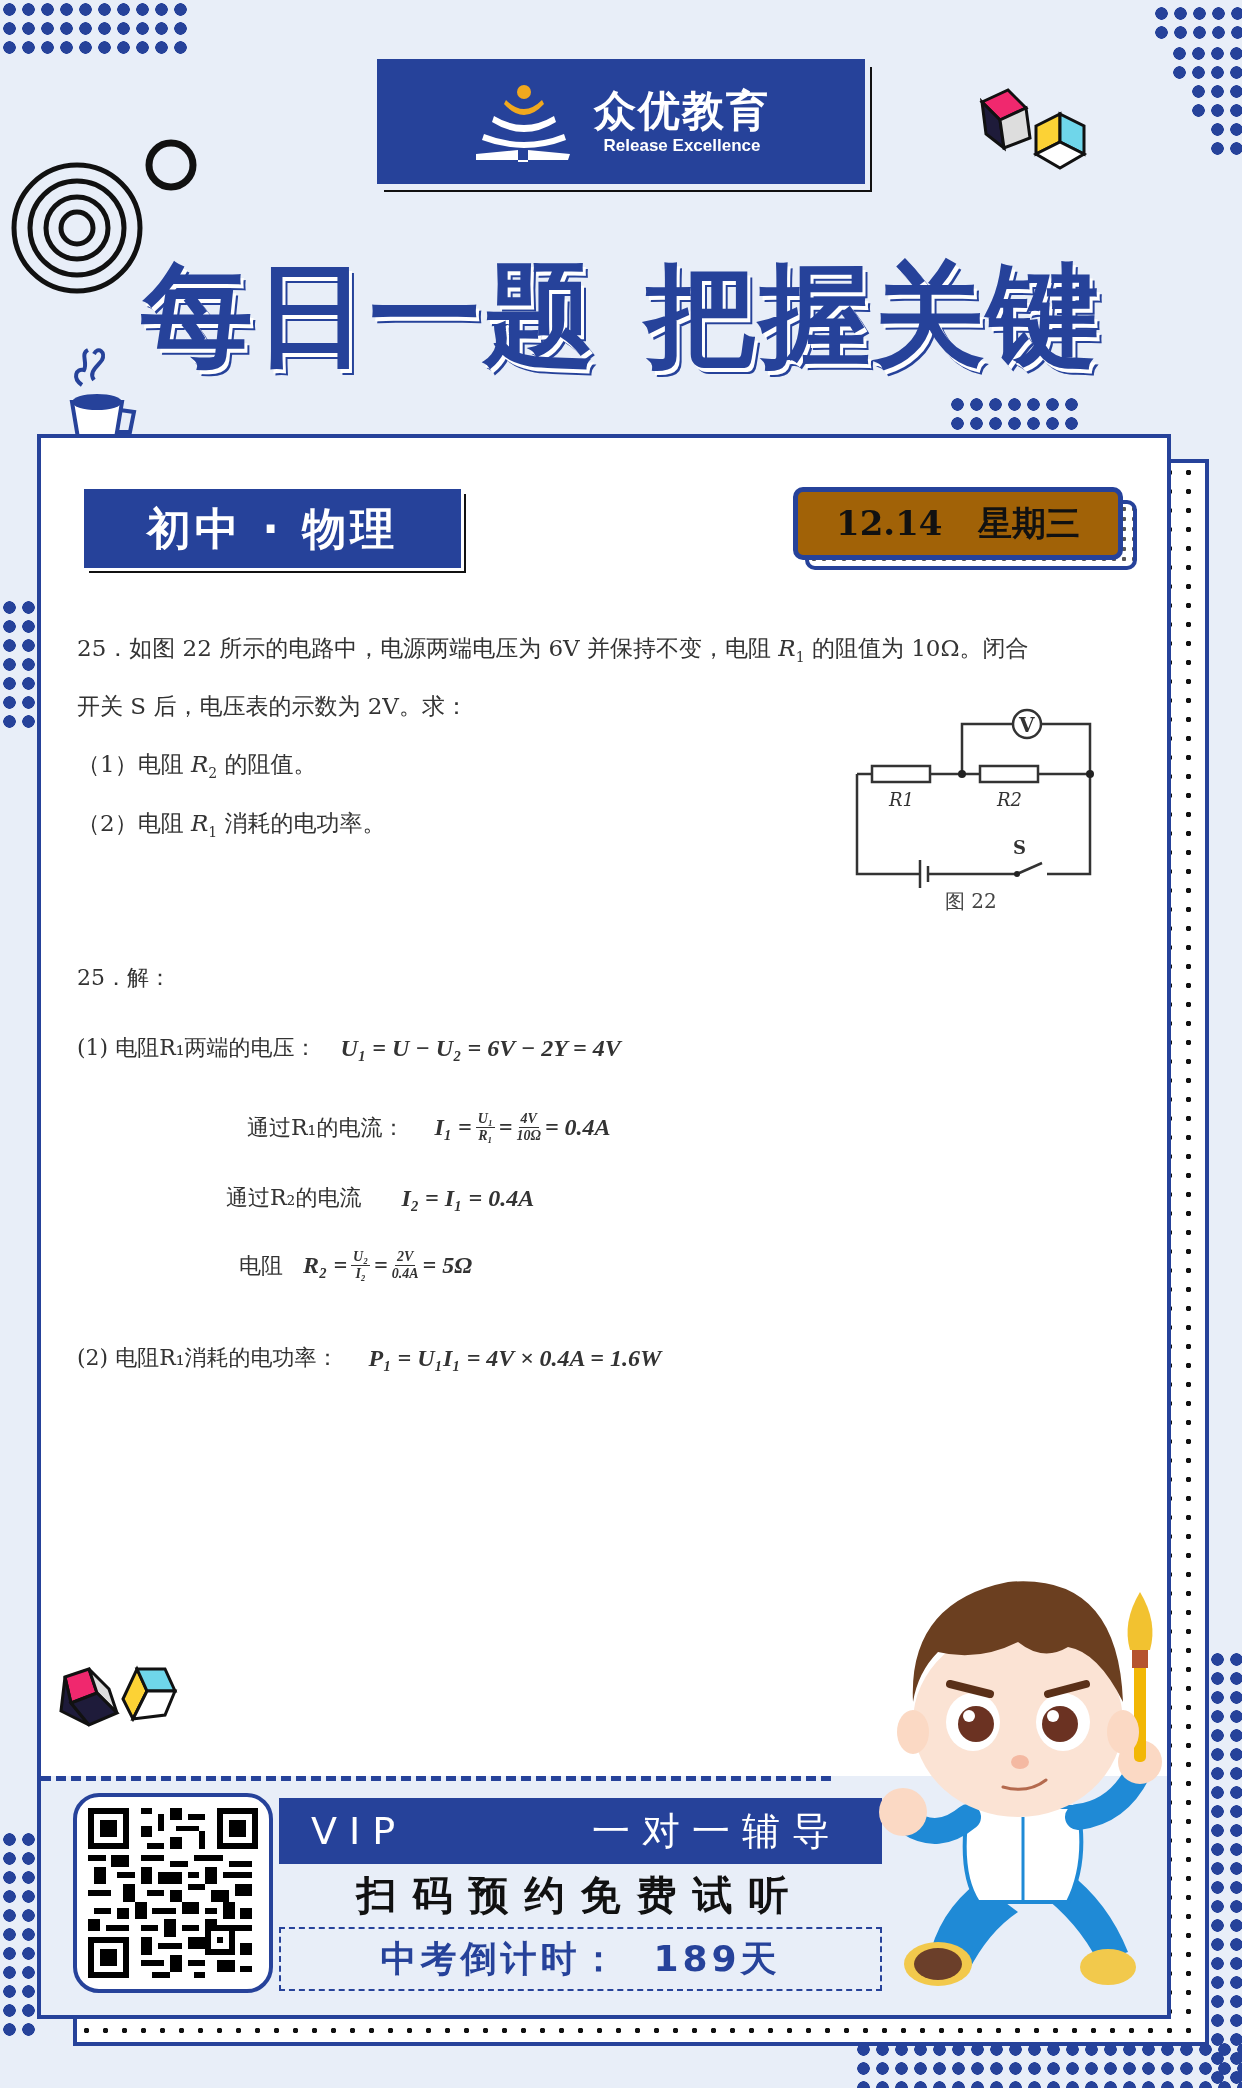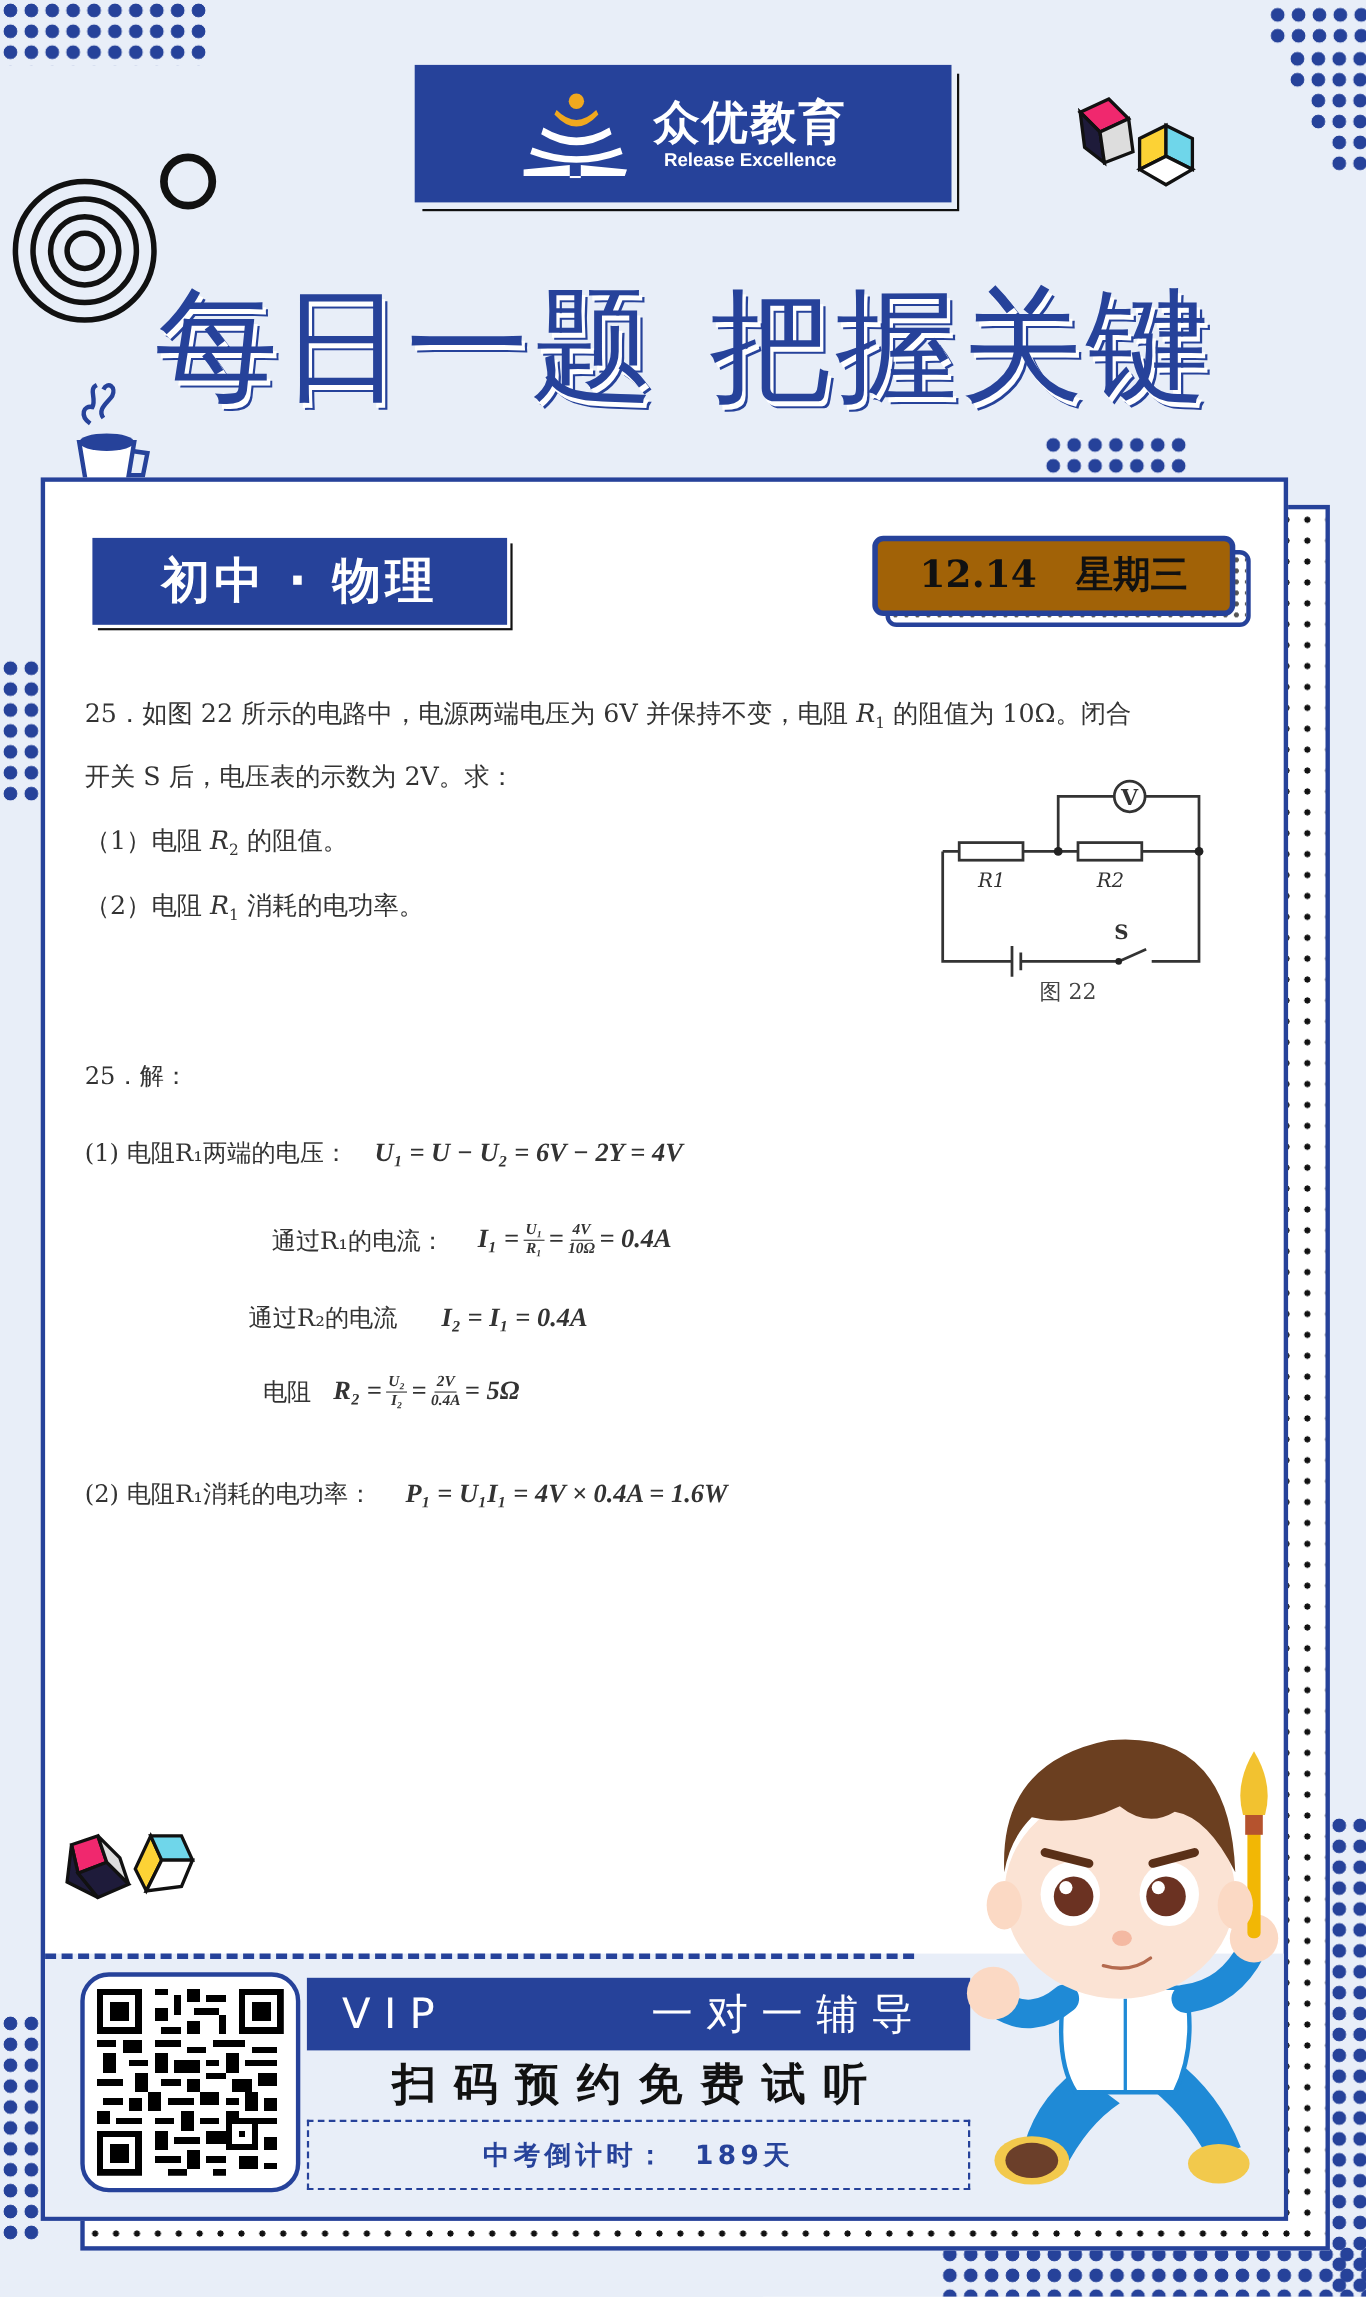--- a/index.html
+++ b/index.html
@@ -27,21 +27,21 @@
     display: flex; align-items: center; justify-content: center; gap: 22px;
   }
   .logo-text { display: flex; flex-direction: column; align-items: center; color: #fff; }
   .logo-cn { font-family: "DejaVu Sans", sans-serif; font-weight: bold; font-size: 42px; letter-spacing: 2px; line-height: 48px; }
   .logo-en { font-family: "Liberation Sans", sans-serif; font-weight: bold; font-size: 17px; line-height: 22px; }
 
   
   .main-title {
     position: absolute; left: 0; width: 1242px; top: 250px; height: 130px;
     text-align: center;
-    font-family: "DejaVu Sans", sans-serif; font-weight: normal;
+    font-family: "DejaVu Sans", sans-serif; font-weight: bold;
     font-size: 112px; line-height: 130px; letter-spacing: 2px;
     color: #26429a;
     text-shadow: 3px 4px 0 #ffffff, 5px 6px 0 #26429a;
   }
   .main-title .gap { display: inline-block; width: 48px; }
 
   
   .card-shadow {
     position: absolute; left: 73px; top: 459px; width: 1136px; height: 1587px;
     background-color: #fff;
@@ -126,21 +126,21 @@
   .scan-row {
     position: absolute; left: 238px; top: 1428px; width: 603px; height: 58px;
     text-align: center;
     font-family: "DejaVu Sans", sans-serif; font-weight: bold; font-size: 40px;
     line-height: 58px; letter-spacing: 16px; color: #111;
   }
   .countdown {
     position: absolute; left: 238px; top: 1489px; width: 603px; height: 64px;
     border: 2px dashed #26429a;
     text-align: center;
-    font-family: "DejaVu Sans", sans-serif; font-weight: bold; font-size: 24px;
+    font-family: "DejaVu Sans", sans-serif; font-weight: bold; font-size: 36px;
     line-height: 60px; letter-spacing: 4px; color: #26429a;
     white-space: pre;
   }
 </style>
 </head>
 <body>
 
 <div class="dots" style="left:0;top:0;width:192px;height:60px;"></div>
 <div class="dots" style="left:1152px;top:4px;width:90px;height:40px;"></div>
 <div class="dots" style="left:1170px;top:44px;width:72px;height:40px;"></div>

